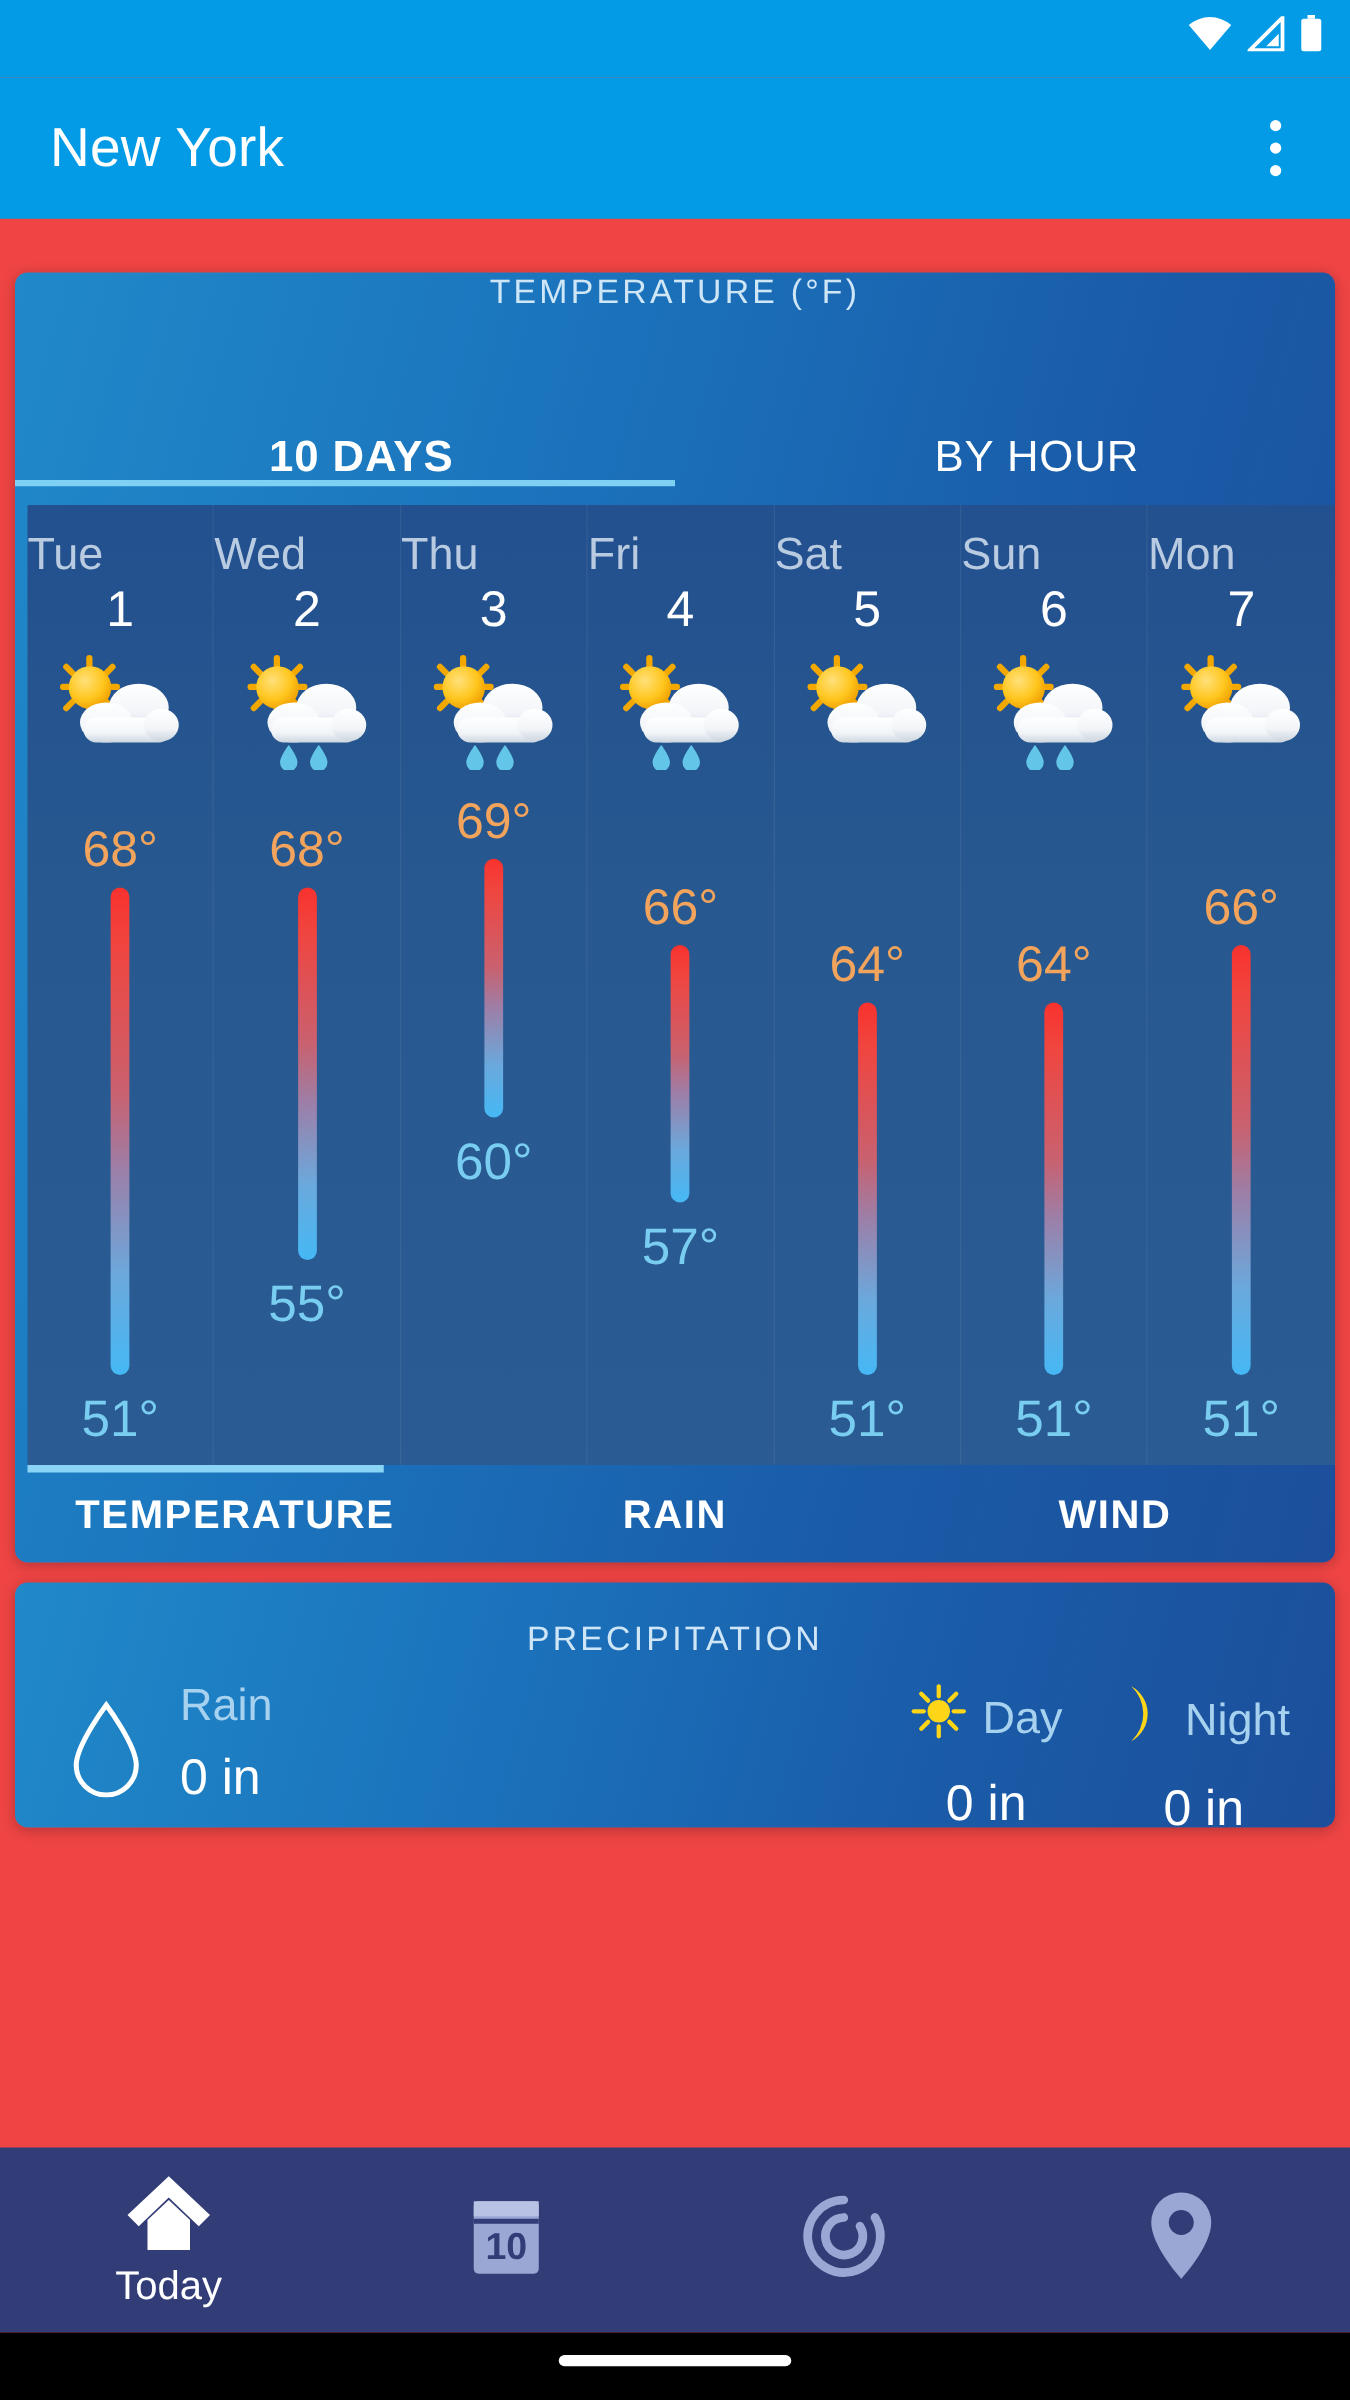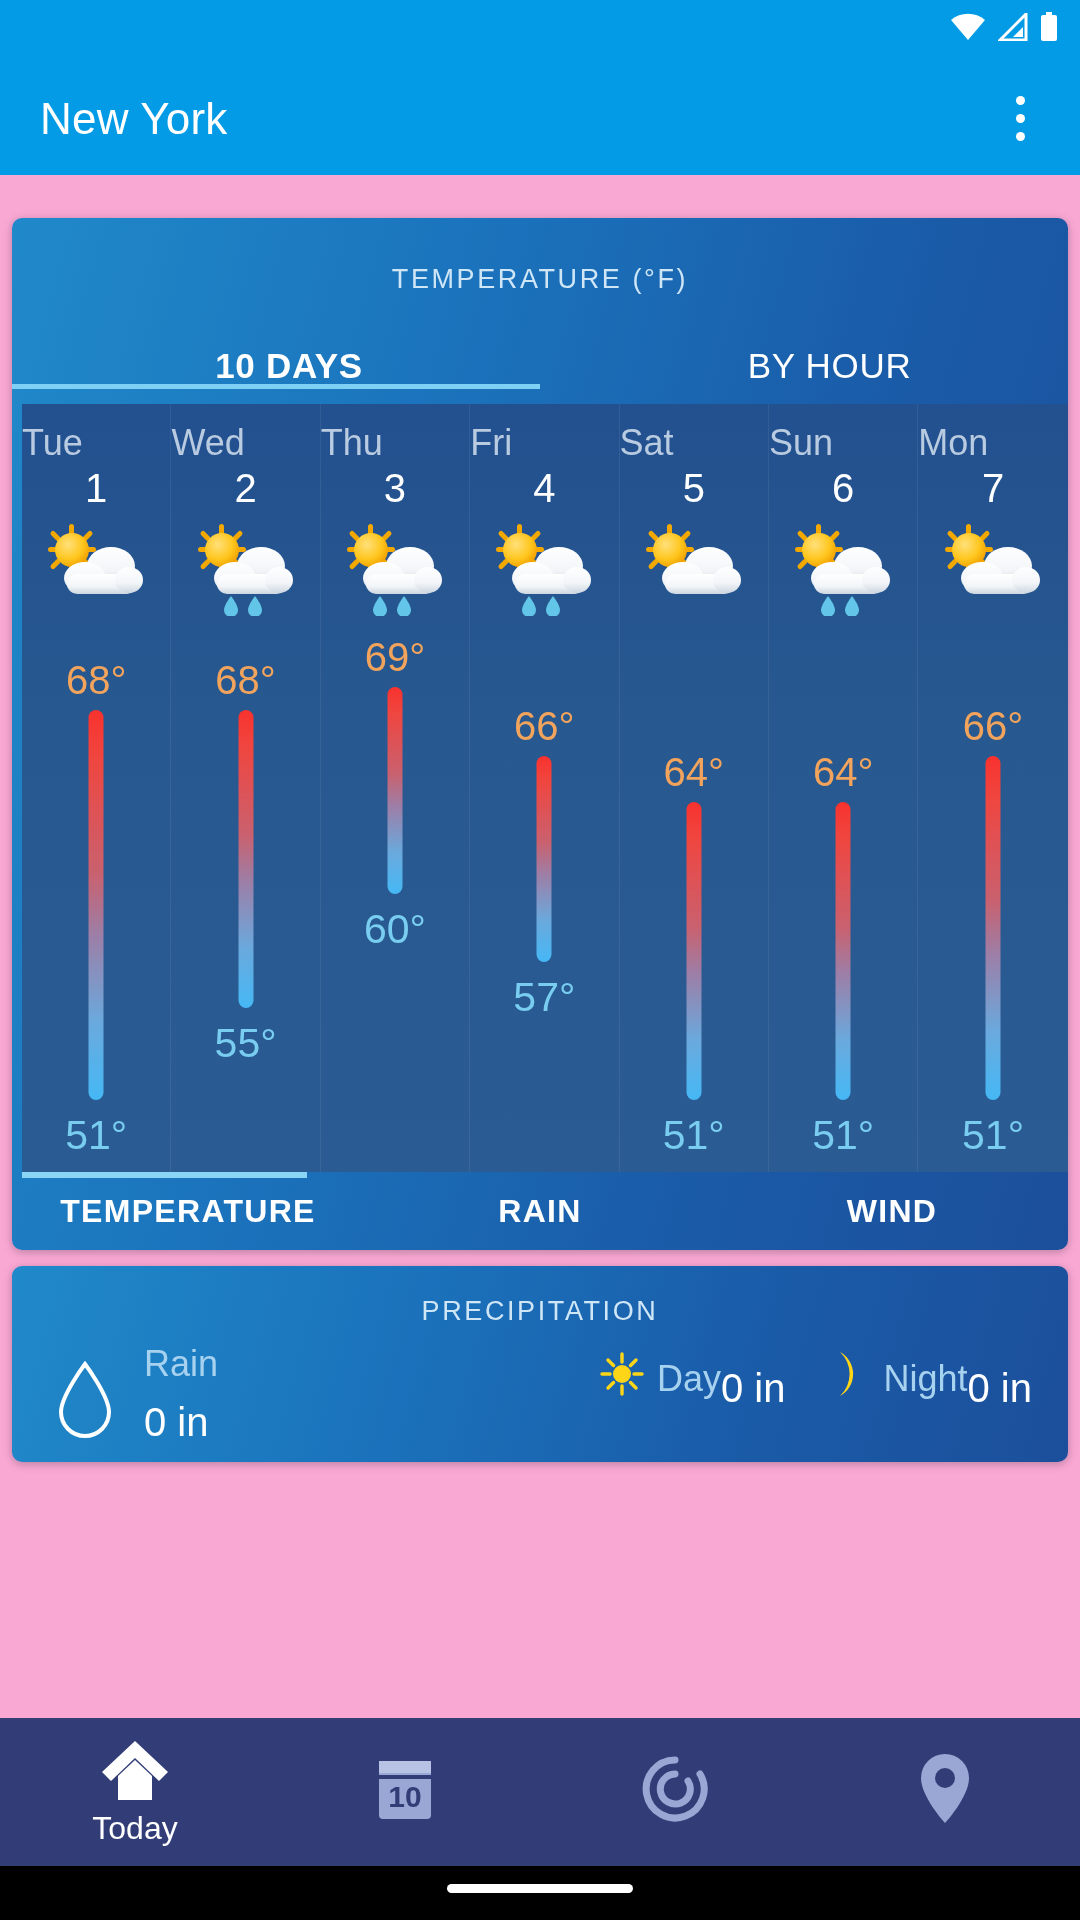--- a/index.html
+++ b/index.html
@@ -2,21 +2,21 @@
 <html><head>
 <meta charset="utf-8">
 <style>
   * { margin:0; padding:0; box-sizing:border-box; }
   html, body {
     width:1080px; height:1920px;
     background:#2b3468;
     font-family:"Liberation Sans", sans-serif;
     overflow:hidden;
   }
-  #root { position:relative; width:1080px; height:1920px; background:#f9a8d4; }
+  #root { position:relative; width:1080px; height:1920px; background:#ef4444; }
 
   
   .statusbar {
     position:absolute; top:0; left:0; width:1080px; height:62px;
     background:#039be5;
   }
   .status-icons {
     position:absolute; right:22px; top:12px;
     display:flex; align-items:center; gap:12px;
   }
@@ -43,21 +43,21 @@
     position:absolute;
     border-radius:10px;
     overflow:hidden;
     background:linear-gradient(105deg,#2089c9 0%,#1b74bd 34%,#1a5ba8 70%,#1c4f9b 100%);
     box-shadow:0 2px 10px rgba(0,0,0,0.25);
   }
   #temp-card { left:12px; top:218px; width:1056px; height:1032px; }
 
   .card-title {
     text-align:center; color:#cfe6f7; font-size:27px;
-    letter-spacing:2.6px; padding-top:46px; font-weight:400;
+    letter-spacing:2.6px; font-weight:400;
   }
 
   
   .top-tabs {
     position:absolute; top:110px; left:13px; width:100%; height:108px;
     display:flex;
   }
   .top-tab {
     flex:1; display:flex; align-items:flex-start; justify-content:center;
     padding-top:18px; cursor:pointer;
@@ -129,21 +129,21 @@
   .precip-title {
     text-align:center; color:#cfe6f7; font-size:27px;
     letter-spacing:2.6px; padding-top:30px;
   }
   .precip-body { position:absolute; top:80px; left:0; width:100%; height:116px; }
   .rain-group { position:absolute; left:42px; top:0; display:flex; align-items:flex-start; gap:28px; }
   .drop-icon { margin-top:14px; }
   .rain-text .label { font-size:36px; color:#a7d2ef; line-height:1.0; }
   .rain-text .value { font-size:40px; color:#ffffff; margin-top:20px; line-height:1.0; }
   .dn-group { position:absolute; right:36px; top:0; display:flex; gap:44px; }
-  .dn-item { display:flex; align-items:center; }
+  .dn-item { display:flex; flex-direction:column; align-items:center; }
   .dn-head { display:flex; align-items:center; gap:12px; }
   .dn-head span { font-size:36px; color:#a7d2ef; }
   .dn-val { font-size:40px; color:#ffffff; margin-top:20px; }
 
   
   .bottomnav {
     position:absolute; left:0; bottom:54px; width:1080px; height:148px;
     background:#323d77; display:flex;
   }
   .navitem {

